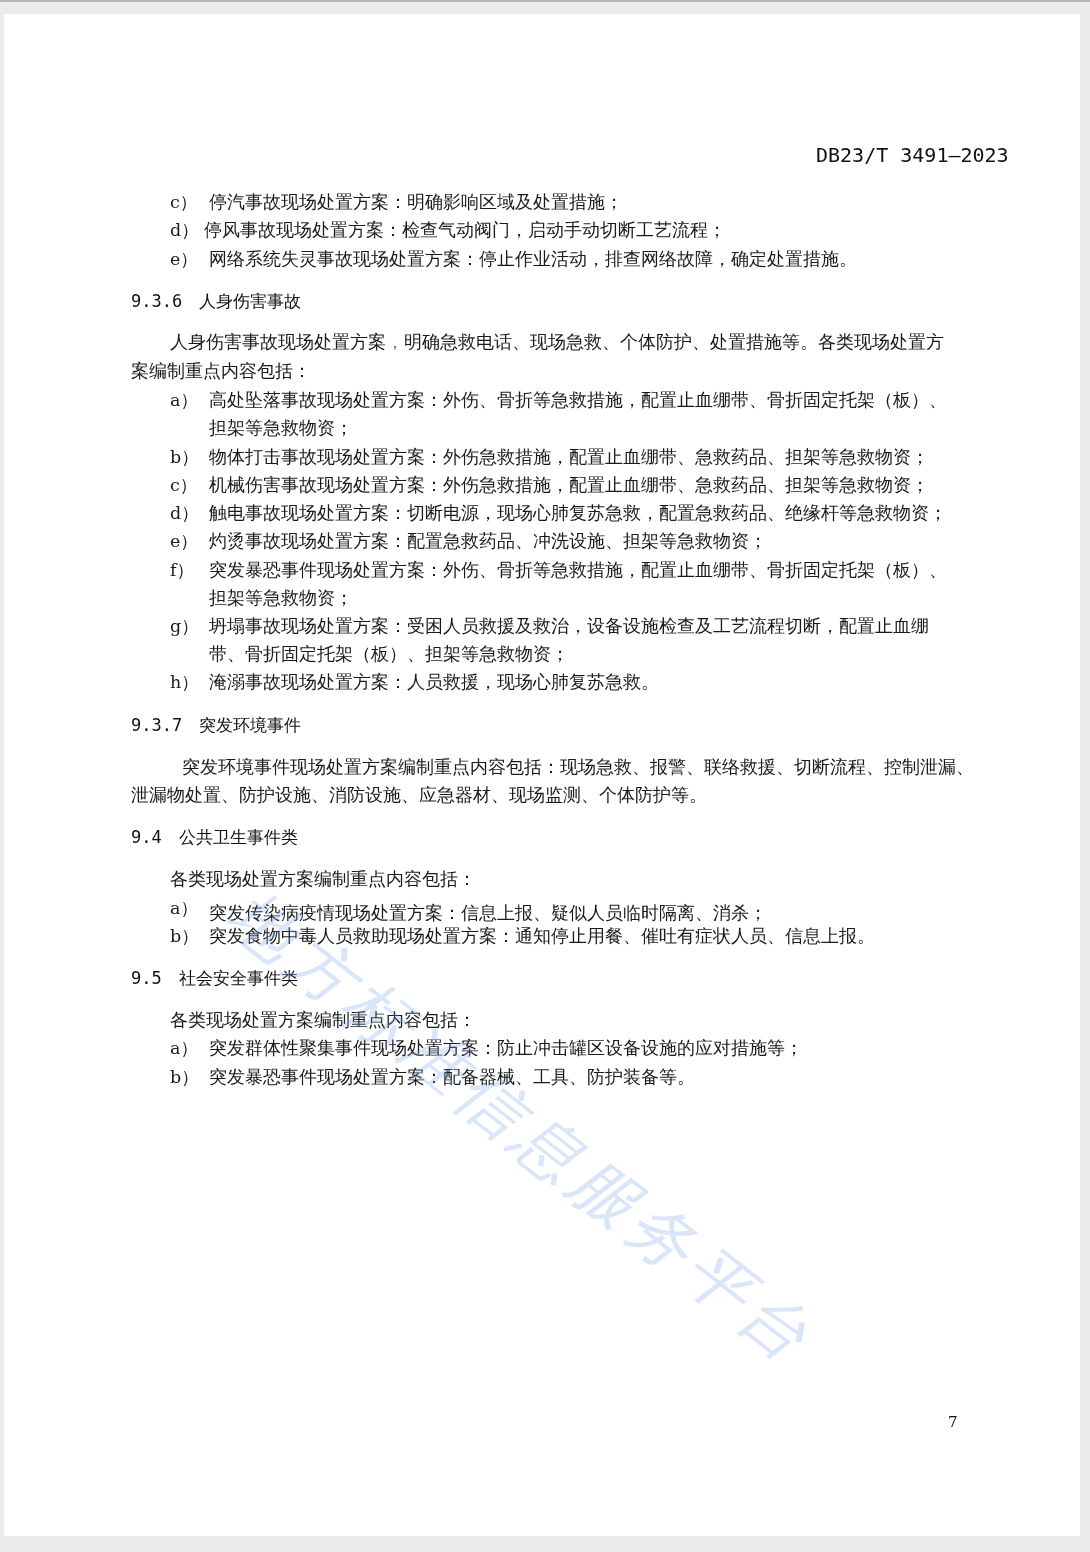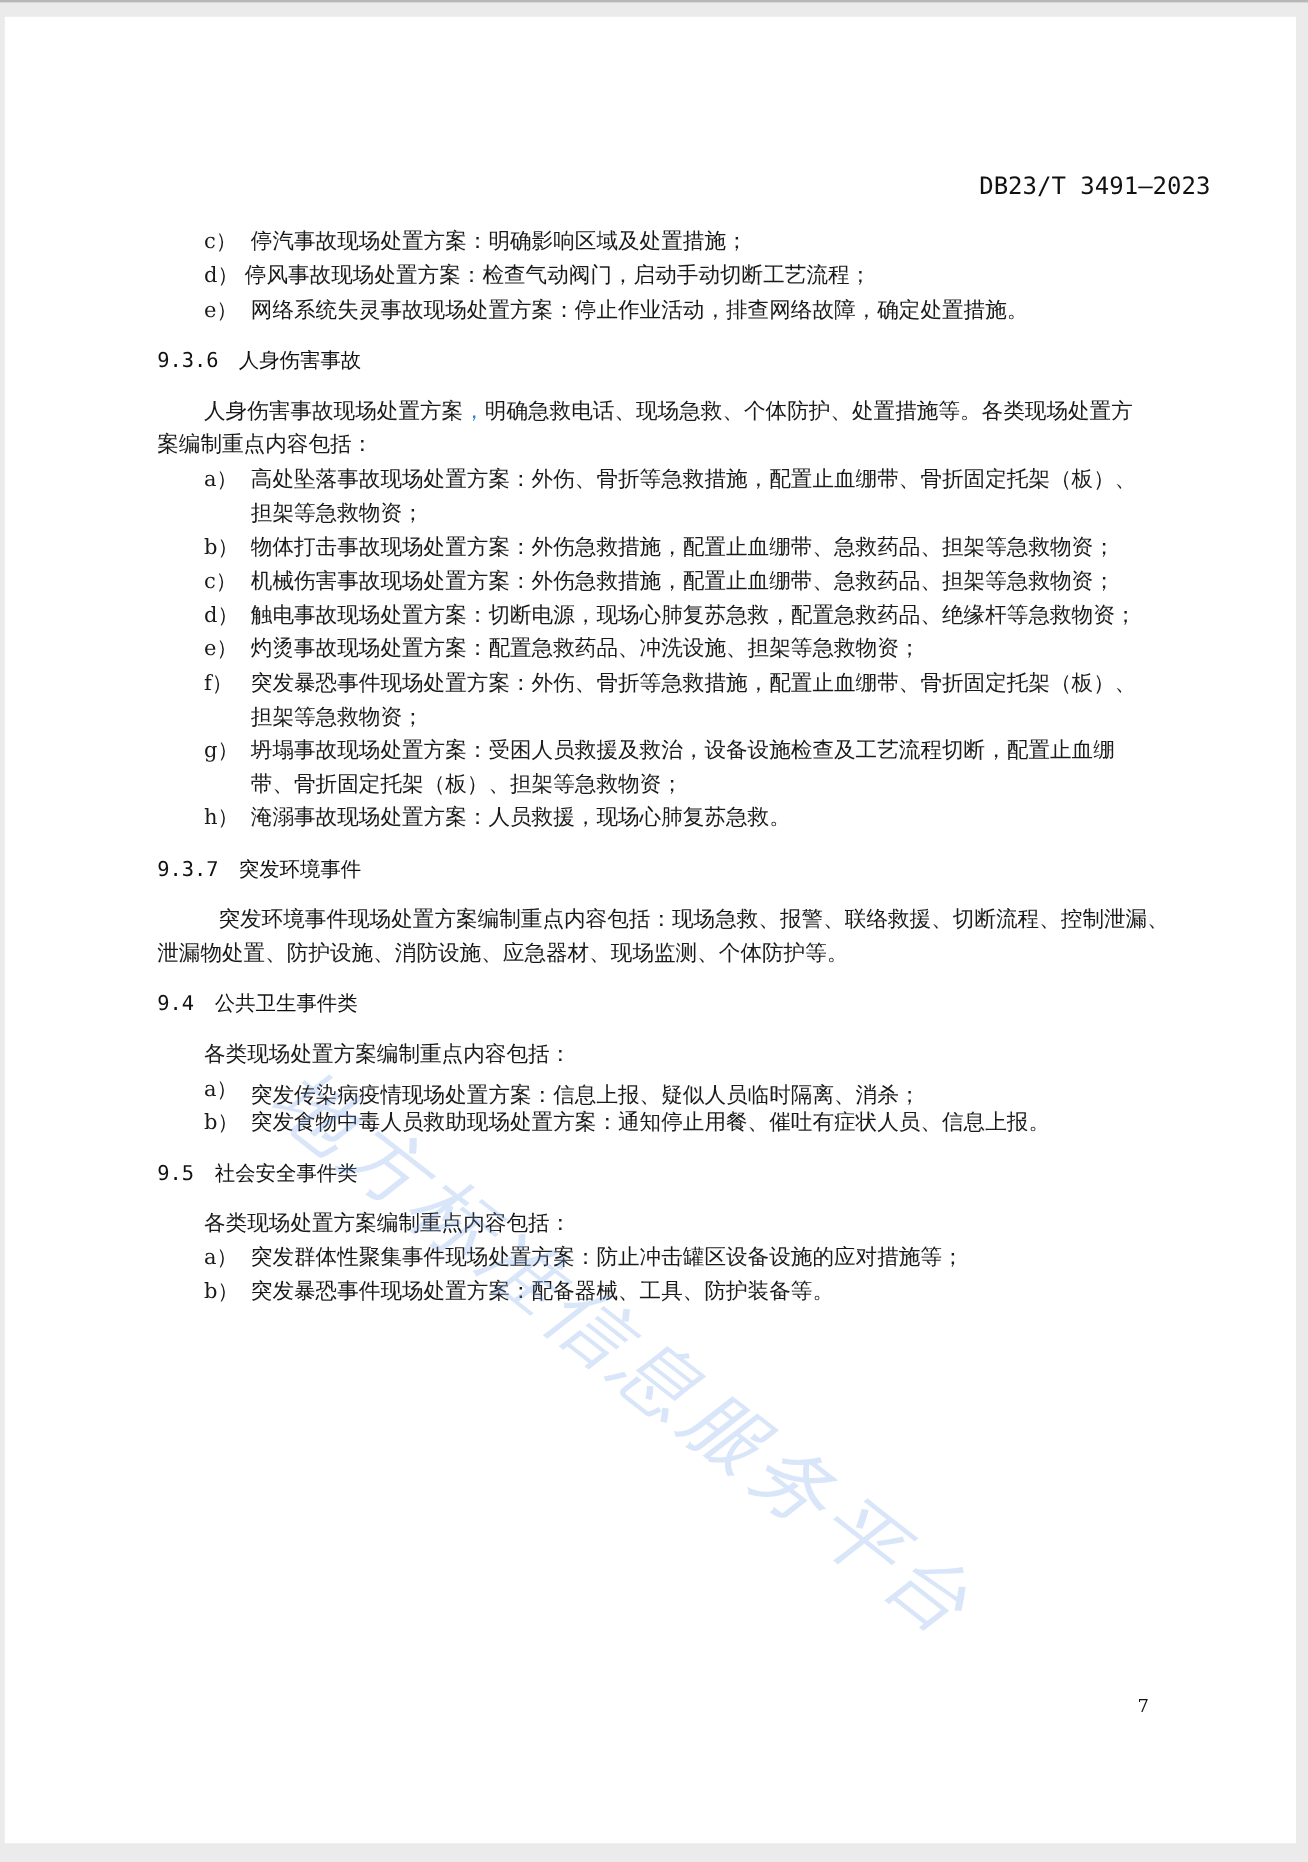--- a/index.html
+++ b/index.html
@@ -75,21 +75,21 @@
 <div class="marker" style="left:170px; top:220px;">d）</div>
 <div class="line" style="left:204px; top:220px;">停风事故现场处置方案：检查气动阀门，启动手动切断工艺流程；</div>
 
 <div class="marker" style="left:170px; top:249px;">e）</div>
 <div class="line" style="left:209px; top:249px;">网络系统失灵事故现场处置方案：停止作业活动，排查网络故障，确定处置措施。</div>
 
 <div class="heading" style="left:131px; top:291px;">
   <span class="num">9.3.6</span><span>人身伤害事故</span>
 </div>
 
-<div class="line" style="left:170px; top:333px;">
+<div class="line" style="left:170px; top:333px;font-family:Liberation Mono, monospace;">
   <span>人身伤害事故现场处置方案</span><span class="blue-comma">，</span><span>明确急救电话、现场急救、个体防护、处置措施等。各类现场处置方</span>
 </div>
 <div class="line" style="left:131px; top:361px;">案编制重点内容包括：</div>
 
 <div class="marker" style="left:170px; top:390px;">a）</div>
 <div class="line" style="left:209px; top:390px;">高处坠落事故现场处置方案：外伤、骨折等急救措施，配置止血绷带、骨折固定托架（板）、</div>
 <div class="line" style="left:209px; top:418px;">担架等急救物资；</div>
 
 <div class="marker" style="left:170px; top:447px;">b）</div>
 <div class="line" style="left:209px; top:447px;">物体打击事故现场处置方案：外伤急救措施，配置止血绷带、急救药品、担架等急救物资；</div>

